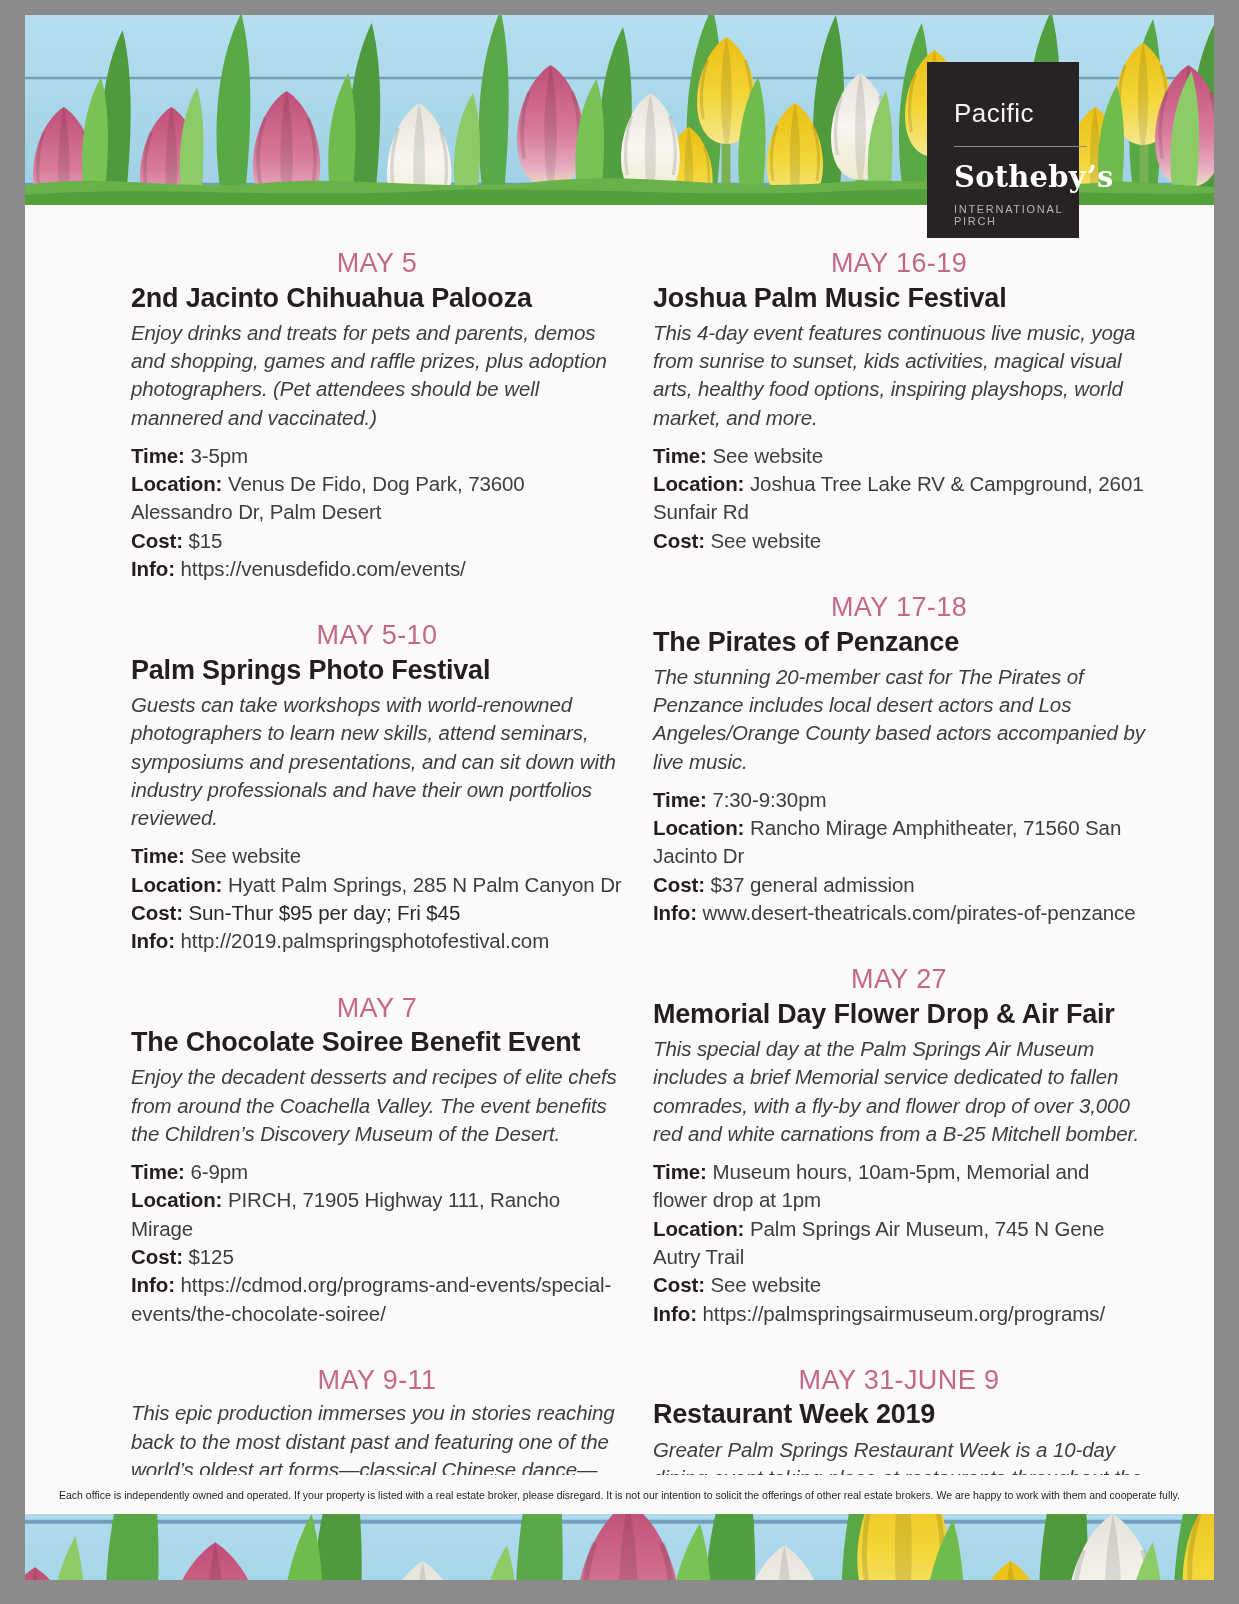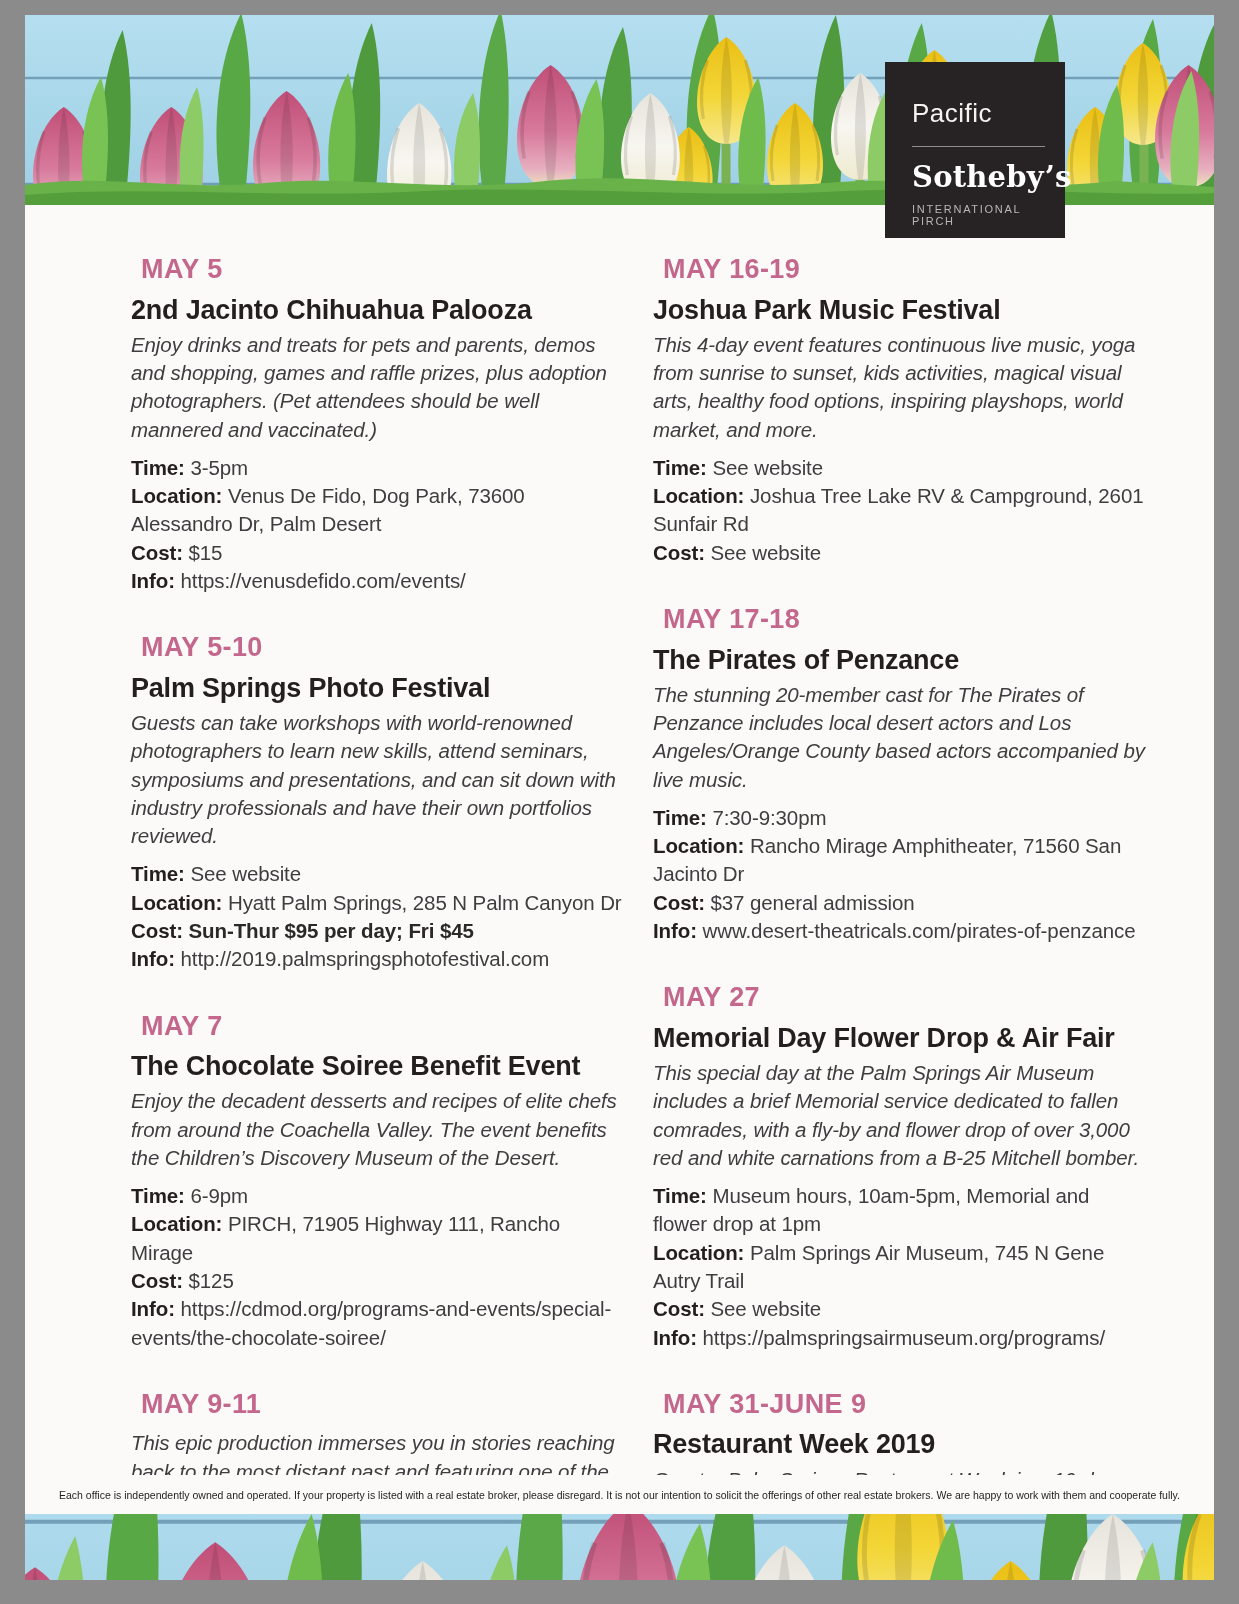--- a/index.html
+++ b/index.html
@@ -12,50 +12,50 @@
   .page{
     position:absolute;left:25px;top:15px;width:1189px;height:1565px;
     background:#fbfaf8;overflow:hidden;
   }
   
   .banner-top{position:relative;width:1189px;height:190px;overflow:hidden;}
   .banner-bottom{position:absolute;left:0;top:1499px;width:1189px;height:66px;overflow:hidden;}
   .banner-top svg,.banner-bottom svg{display:block;}
   
   .logo-box{
-    position:absolute;left:860px;top:47px;width:180px;height:176px;
+    position:absolute;left:902px;top:47px;width:152px;height:176px;
     background:var(--logo_background,#272324);
     box-sizing:border-box;padding:36px 0 15px 27px;z-index:5;
   }
   .logo-top{color:#f4f3f2;font-size:26px;letter-spacing:0.5px;font-weight:400;}
   .logo-divider{width:133px;height:0;border-top:1px solid #8f8d8e;margin:17px 0 13px 0;}
   .logo-main{color:#ffffff;font-family:"DejaVu Serif","Liberation Serif",serif;font-size:29px;font-weight:700;letter-spacing:0.2px;}
   .logo-sub{color:#b8b6b7;font-size:11px;letter-spacing:1.7px;margin-top:9px;}
   
   .main{
     box-sizing:border-box;height:1270px;overflow:hidden;
     padding:40px 80px 0 106px;display:flex;gap:30px;
   }
   .col{width:492px;flex:0 0 492px;}
   .event{margin-bottom:38px;}
   .event-date{
-    margin:10px;color:var(--accent_pink,#c4678c);
-    font-size:27px;font-weight:700;letter-spacing:0.4px;line-height:1.1;
+    margin:4px;color:var(--accent_pink,#c4678c);
+    font-size:27px;font-weight:400;letter-spacing:0.4px;line-height:1.1;text-align:center;
   }
   .event-title{
     margin:1px 0 5px 0;color:var(--title_black,#231f20);
     font-size:27px;font-weight:700;line-height:1.15;white-space:nowrap;letter-spacing:-0.2px;
   }
   .event-desc{
     margin:0 0 10px 0;color:#3e3d40;font-style:italic;
     font-size:20.5px;line-height:1.38;letter-spacing:-0.1px;
   }
   .detail{margin:0;color:#3e3d40;font-size:20.5px;line-height:1.38;overflow-wrap:anywhere;letter-spacing:-0.1px;}
   .detail strong{color:var(--title_black,#231f20);font-weight:700;}
-  .detail .strong{font-weight:700;color:#2b2829;}
+  .detail .strong{font-weight:400;color:#2b2829;}
   
   .disclaimer{
     height:39px;display:flex;align-items:center;justify-content:center;
     color:#1e1e1e;font-size:10.5px;white-space:nowrap;letter-spacing:0px;
   }
   .hidden-defs{position:absolute;width:0;height:0;overflow:hidden;}
 </style>
 </head>
 <body>
 
@@ -205,21 +205,21 @@
         <section class="event">
           <h2 class="event-date">MAY 9-11</h2>
           <p class="event-desc">This epic production immerses you in stories reaching back to the most distant past and featuring one of the world’s oldest art forms—classical Chinese dance—along with patented scenographical effects and all-original orchestral works.</p>
 
         </section>
       </div>
     <div class="col">
 
         <section class="event">
           <h2 class="event-date">MAY 16-19</h2>
-          <h3 class="event-title">Joshua Park Music Festival</h3>
+          <h3 class="event-title">Joshua Palm Music Festival</h3>
           <p class="event-desc">This 4-day event features continuous live music, yoga from sunrise to sunset, kids activities, magical visual arts, healthy food options, inspiring playshops, world market, and more.</p>
           <p class="detail"><strong>Time:</strong> <span>See website</span></p>
           <p class="detail"><strong>Location:</strong> <span>Joshua Tree Lake RV &amp; Campground, 2601 Sunfair Rd</span></p>
           <p class="detail"><strong>Cost:</strong> <span class="cost-value">See website</span></p>
         </section>
 
         <section class="event">
           <h2 class="event-date">MAY 17-18</h2>
           <h3 class="event-title">The Pirates of Penzance</h3>
           <p class="event-desc">The stunning 20-member cast for The Pirates of Penzance includes local desert actors and Los Angeles/Orange County based actors accompanied by live music.</p>

